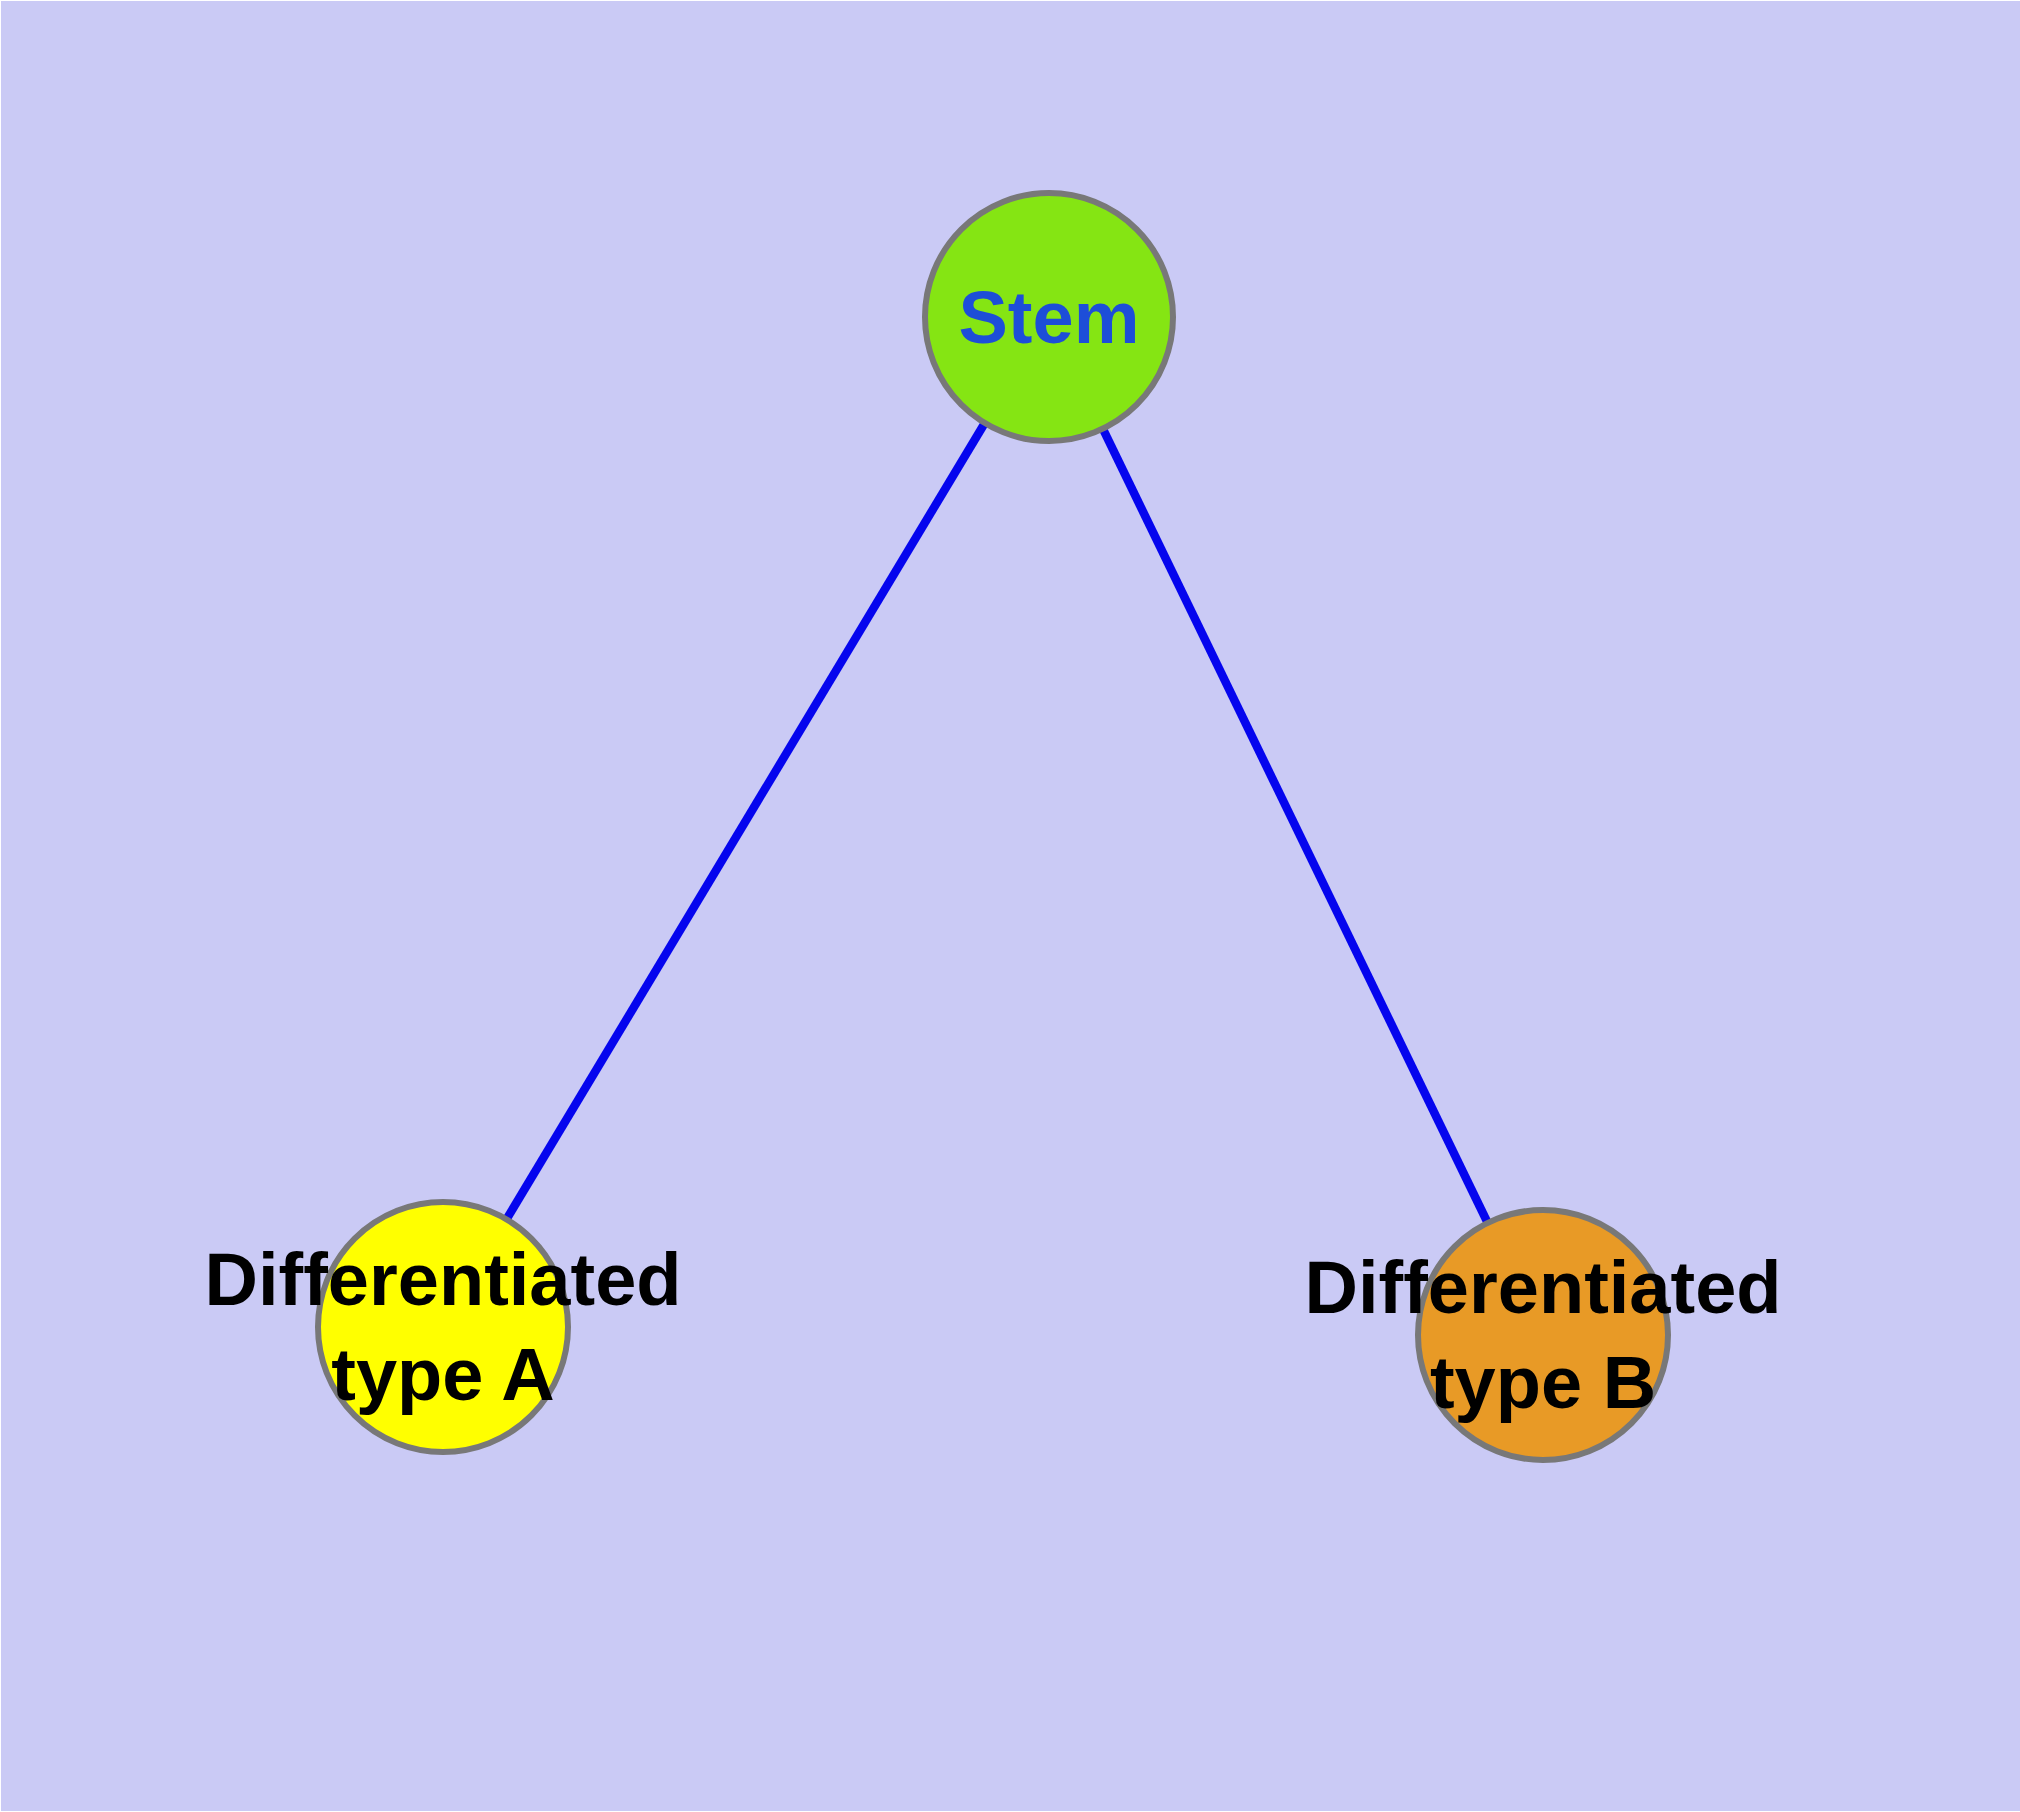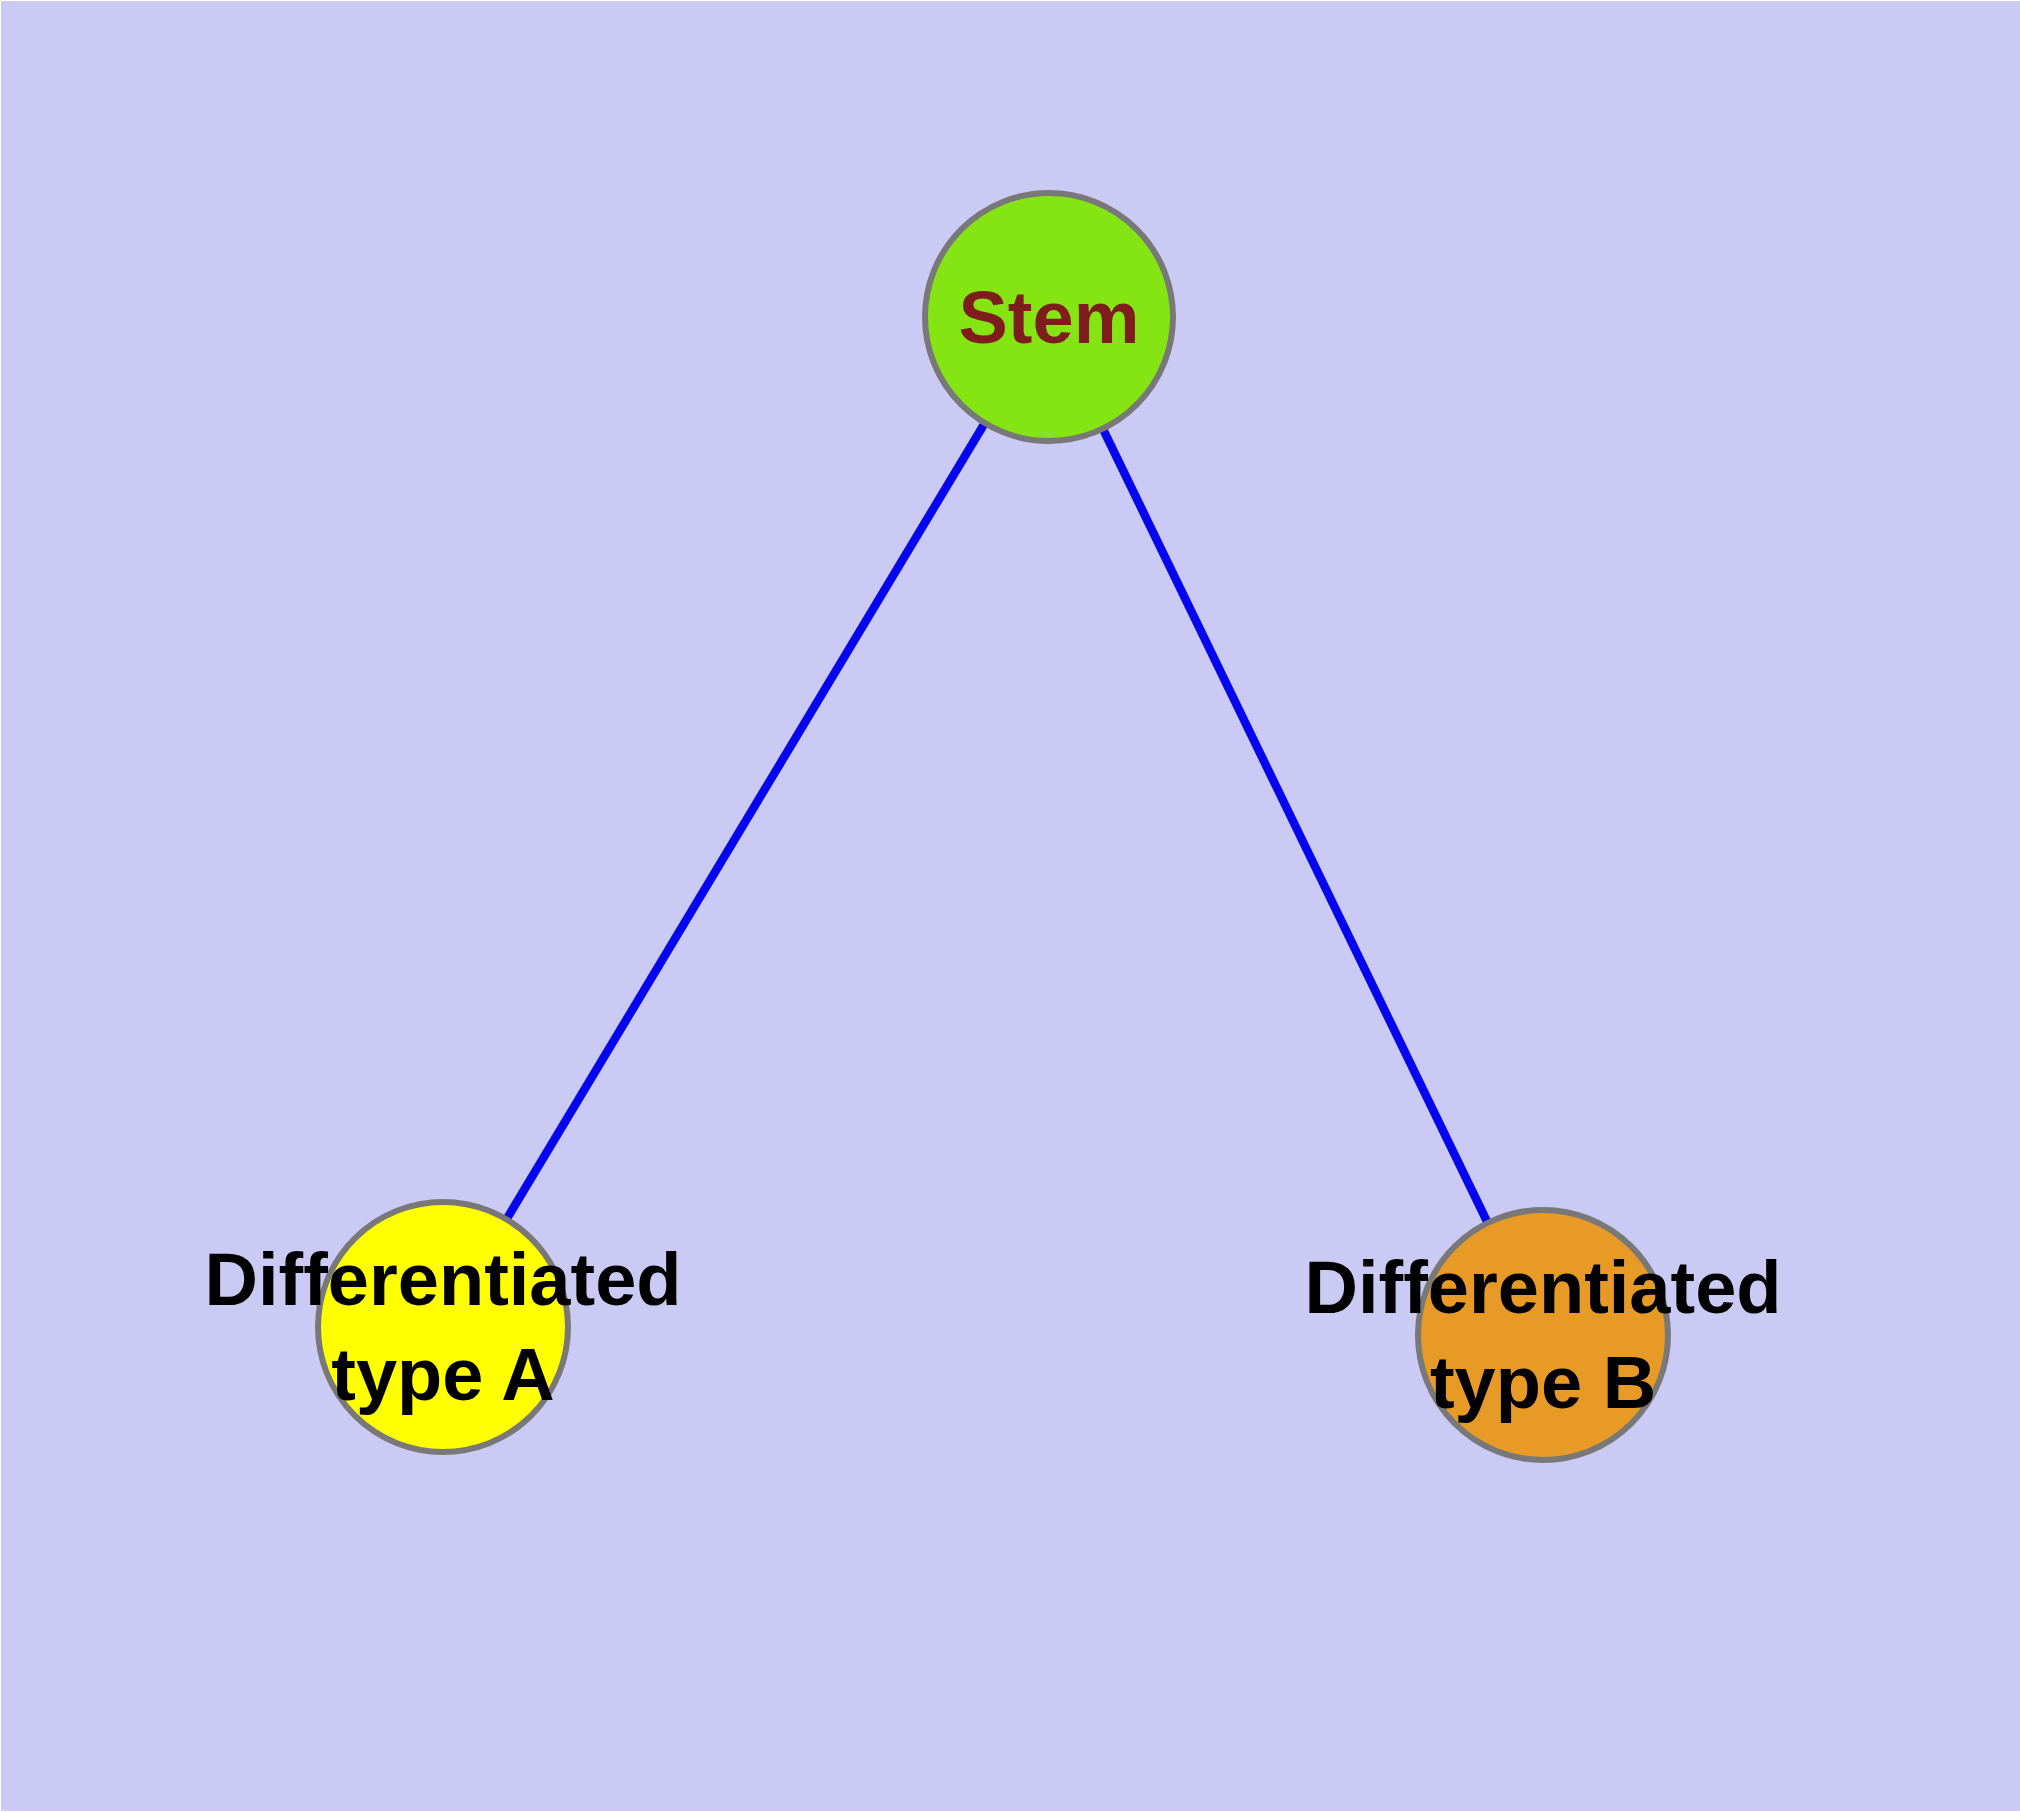--- a/index.html
+++ b/index.html
@@ -44,21 +44,21 @@
 <body>
 
 <div class="canvas" style="background: rgb(202, 202, 245); border-color: rgb(255, 255, 255);">
 
   <svg class="edge-layer" viewBox="0 0 2384 2138" width="2021" height="1812">
     <line class="edge-line" x1="1237" y1="373" x2="521" y2="1565" stroke="#0505EE" stroke-width="10"></line>
     <line class="edge-line" x1="1237" y1="373" x2="1819" y2="1574" stroke="#0505EE" stroke-width="10"></line>
   </svg>
 
   <div class="node" style="left: 921px; top: 189px; width: 254px; height: 254px; background: rgb(133, 229, 19); border-color: rgb(120, 120, 120); border-width: 6px;">
-    <span class="node-label" style="color: #7f1d1d;">Stem</span>
+    <span class="node-label" style="color: #1d4ed8;">Stem</span>
   </div>
 
   <div class="node" style="left: 314px; top: 1198px; width: 256px; height: 256px; background: rgb(255, 255, 0); border-color: rgb(120, 120, 120); border-width: 6px;">
     <span class="node-label" style="color: rgb(0, 0, 0);">Differentiated
 type A</span>
   </div>
 
   <div class="node" style="left: 1414px; top: 1206px; width: 256px; height: 256px; background: rgb(232, 154, 38); border-color: rgb(120, 120, 120); border-width: 6px;">
     <span class="node-label" style="color: rgb(0, 0, 0);">Differentiated
 type B</span>

